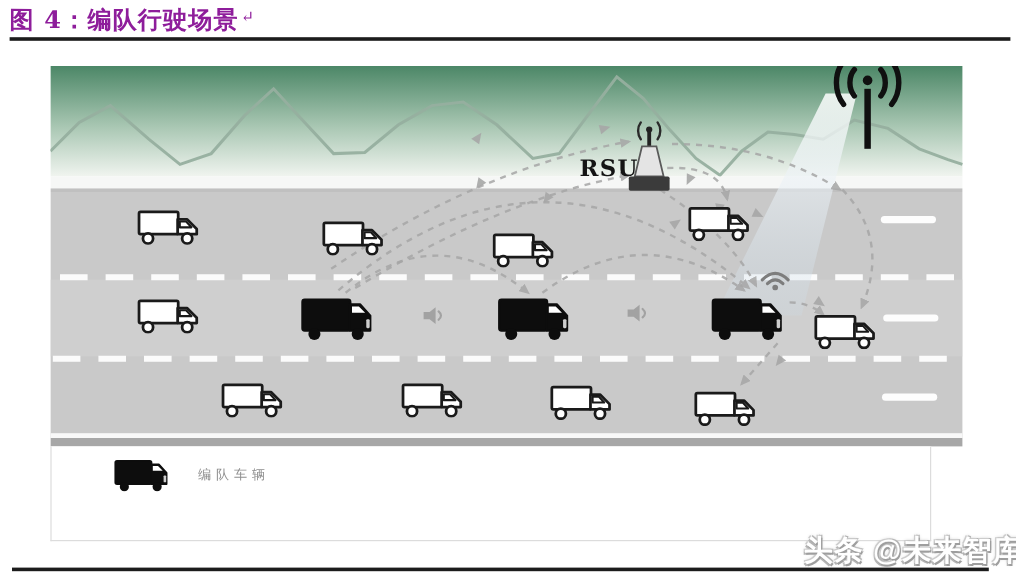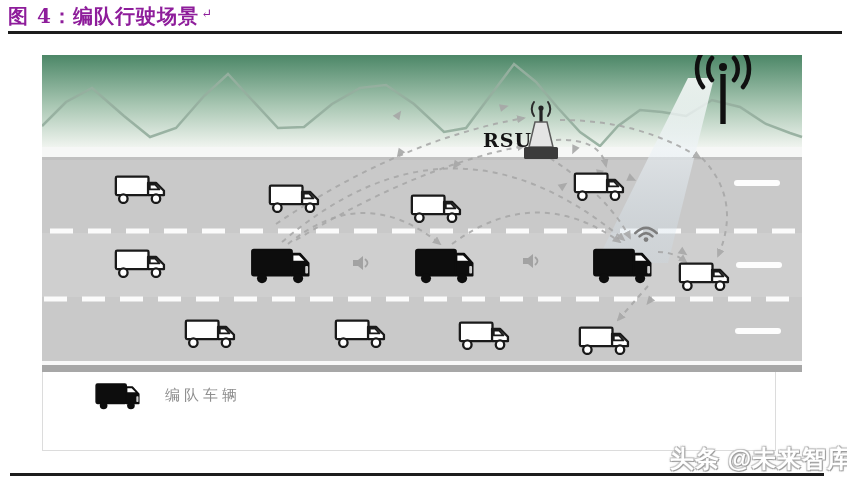--- a/index.html
+++ b/index.html
@@ -47,21 +47,21 @@
   .speaker{fill:#a2a2a2}
   .speaker-arc{stroke:#a2a2a2;stroke-width:1.8;fill:none;stroke-linecap:round}
 
   .legend-box{
     position:absolute;left:42px;top:372px;width:734px;height:79px;
     background:#ffffff;border:1px solid #dcdcdc;border-top:0;box-sizing:border-box;
     padding:8px 0 0 52px;display:flex;flex-direction:column;gap:5px;
   }
   .legend-row{display:flex;align-items:center;height:30px;gap:24px}
   .legend-icon{flex:0 0 auto;display:block}
-  .legend-label{color:var(--legend-text,#8f8f8f);font-size:15px;letter-spacing:4px;white-space:nowrap}
+  .legend-label{color:var(--legend-text,#8f8f8f);font-size:11px;letter-spacing:4px;white-space:nowrap}
 
   .watermark{
     position:absolute;left:670px;top:443px;white-space:nowrap;
     font-size:24px;font-weight:bold;letter-spacing:1px;color:#ffffff;
     text-shadow:1px 1px 0 #9e9e9e,-1px -1px 0 #cccccc,1px -1px 0 #b5b5b5,-1px 1px 0 #b5b5b5,0 0 3px #aaaaaa;
   }
 </style>
 </head>
 <body>
 

